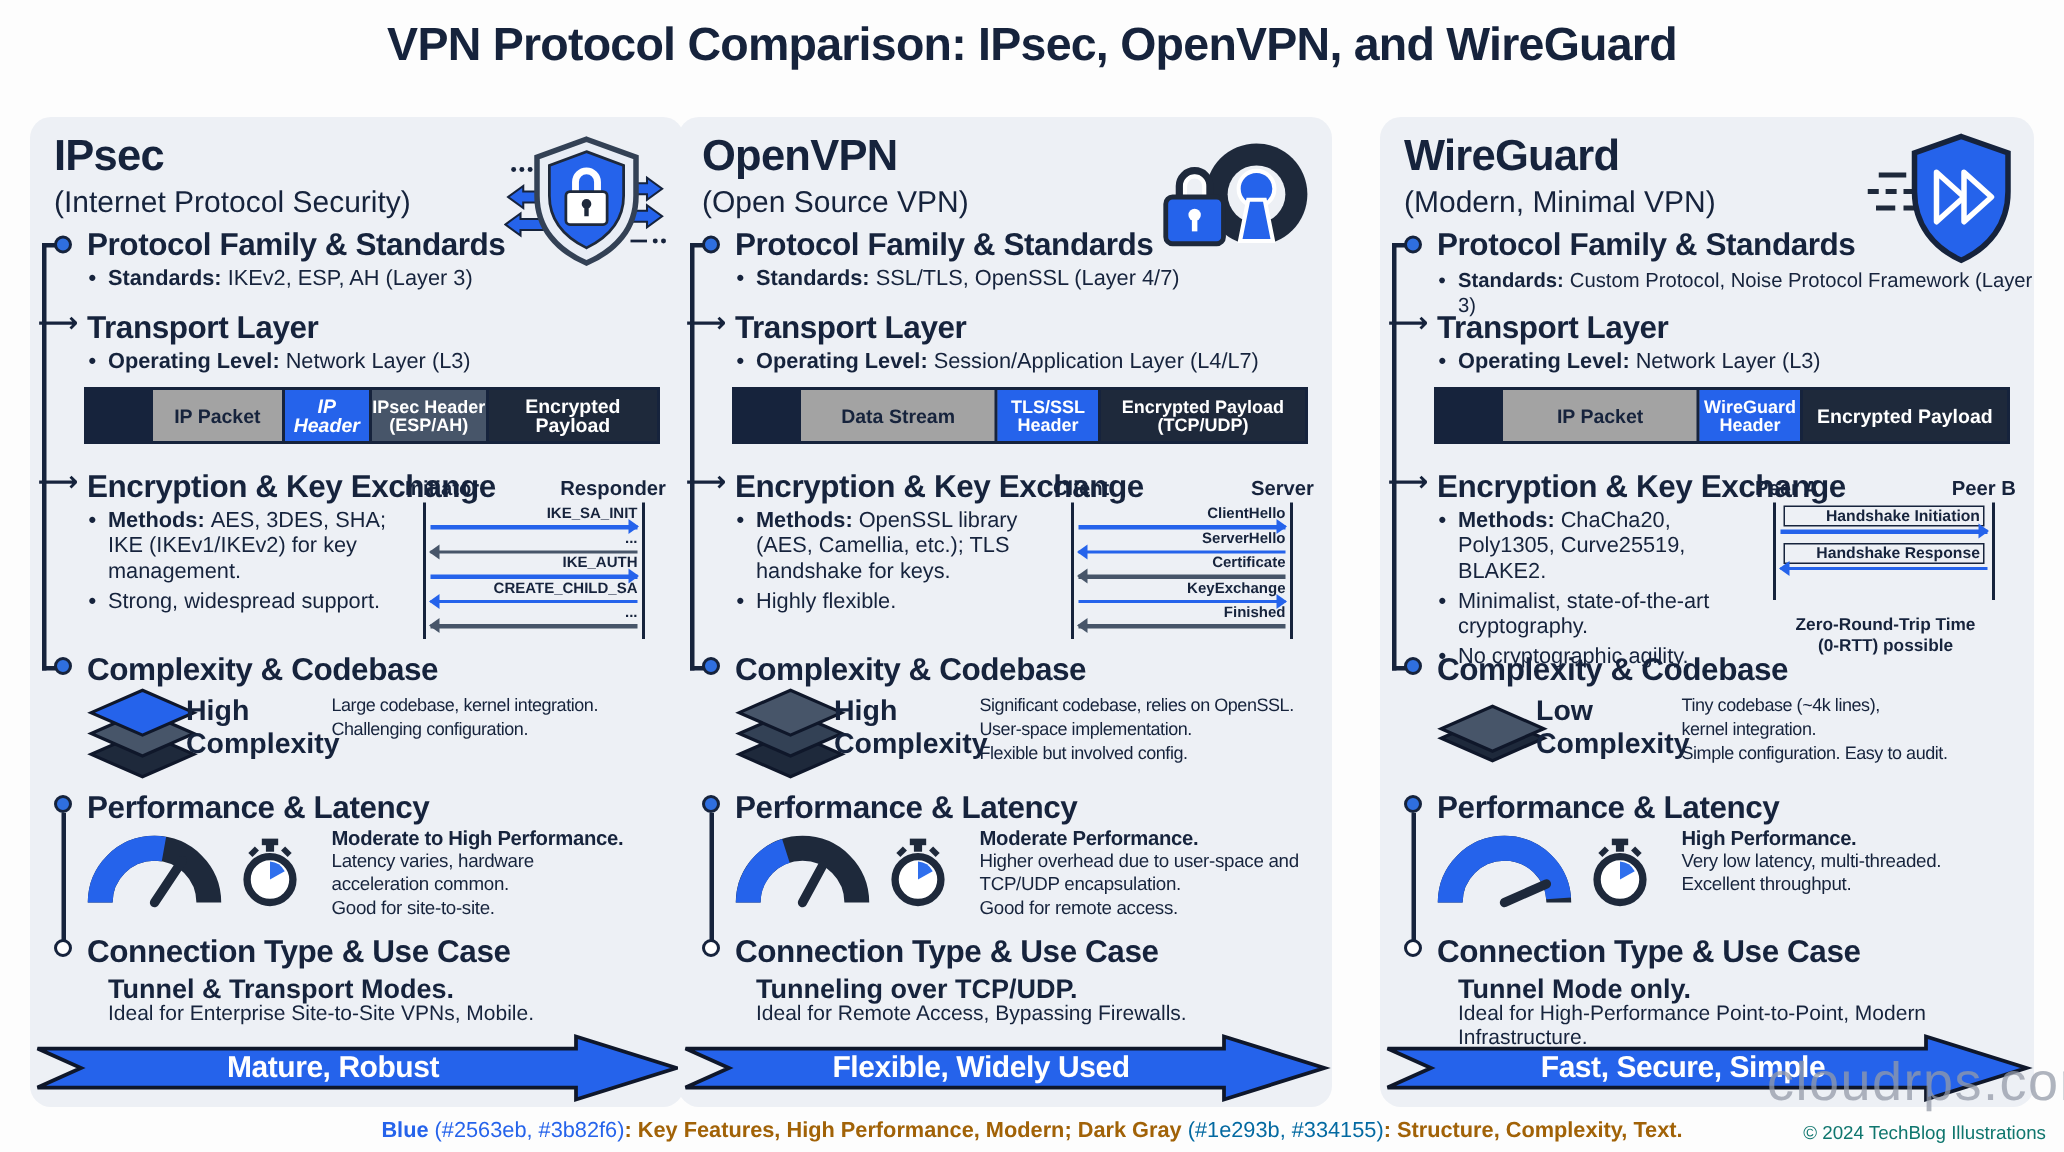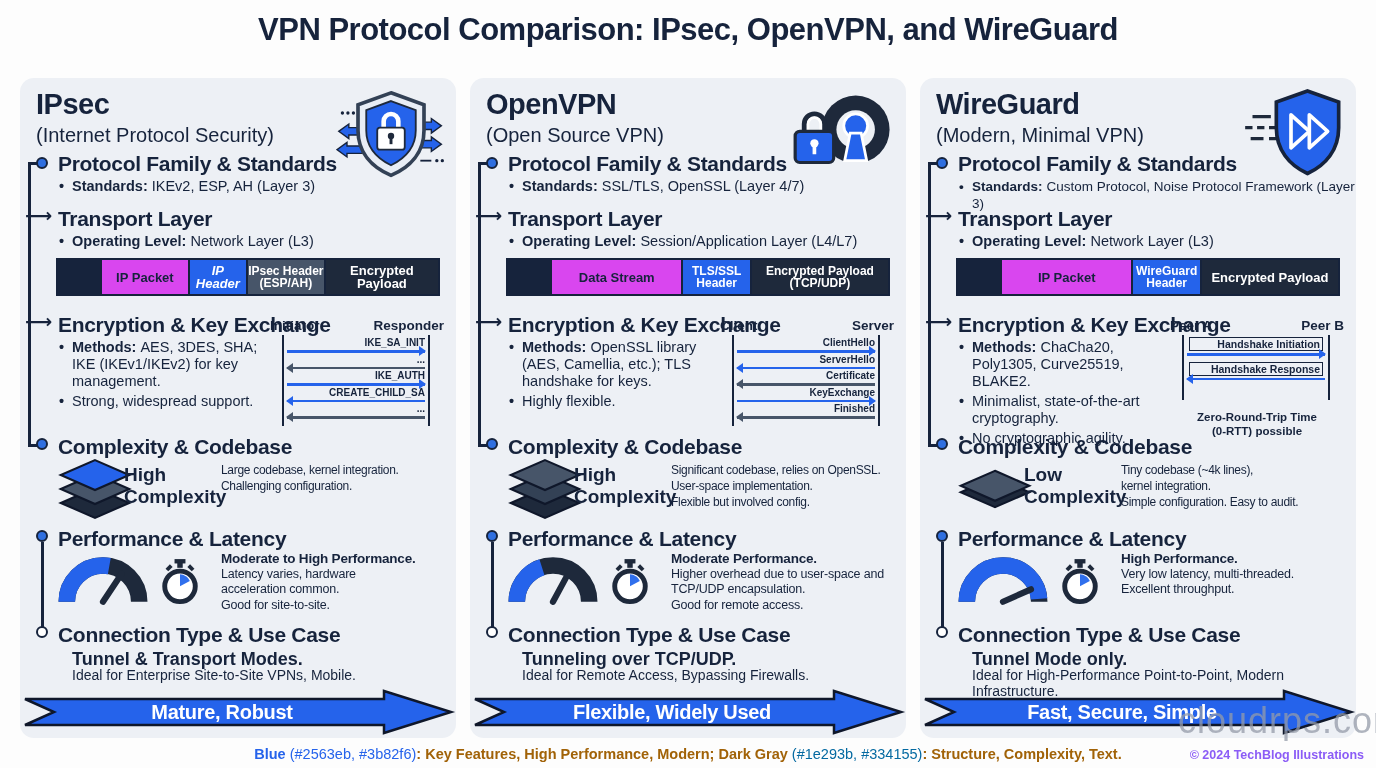--- a/index.html
+++ b/index.html
@@ -1,21 +1,21 @@
 <!DOCTYPE html>
 <html><head>
 <meta charset="utf-8">
 <style>
   html,body{margin:0;padding:0;}
   body{width:1376px;height:768px;position:relative;background:#fdfdfd;
        font-family:"Liberation Sans","DejaVu Sans",sans-serif;color:#16233c;overflow:hidden;}
   .page-title{position:absolute;top:12px;left:0;width:100%;text-align:center;
        font-size:31px;font-weight:bold;color:#16233c;letter-spacing:-0.5px;}
   .card{position:absolute;top:78px;width:436px;height:660px;background:#edf0f5;border-radius:14px;}
-  #col0{left:20px;} #col1{left:470px;} #col2{left:920px;}
+  #col0{left:20px;} #col1{left:452px;} #col2{left:920px;}
   .c-name{position:absolute;left:16px;top:10px;font-size:29px;font-weight:bold;letter-spacing:-0.5px;}
   .c-sub{position:absolute;left:16px;top:46px;font-size:20px;}
   .c-icon{position:absolute;right:10px;top:4px;width:110px;height:106px;}
   
   .rail{position:absolute;background:#16233c;}
   .marker{position:absolute;width:12px;height:12px;border-radius:50%;
           background:#2f6fe0;border:2.5px solid #16233c;box-sizing:border-box;}
   .marker.hollow{background:#ffffff;}
   .tree-arrow{position:absolute;font-size:19px;font-weight:bold;color:#16233c;line-height:20px;}
   
@@ -25,21 +25,21 @@
   .bullet b{margin-right:4px;}
   .blist{position:absolute;left:52px;width:205px;font-size:14.5px;line-height:17px;}
   .blist .bullet{position:relative;left:0;margin-bottom:3px;}
   
   .pkt{position:absolute;left:36px;top:180px;width:384px;height:38px;display:flex;
        border:2.5px solid #16233c;box-sizing:border-box;background:#16233c;}
   .seg{display:flex;align-items:center;justify-content:center;text-align:center;
        font-weight:bold;font-size:13px;line-height:13px;border-right:2px solid #16233c;}
   .seg:last-child{border-right:none;}
   .seg.small{font-size:12px;line-height:12.5px;}
-  .seg-white{background:#d946ef;color:#16233c;margin-left:44px;}
+  .seg-white{background:#a3a3a3;color:#16233c;margin-left:44px;}
   .seg-blue{background:#2563eb;color:#fff;}
   .seg-slate{background:#475569;color:#fff;}
   .seg-dark{background:#1e293b;color:#fff;}
   #col0 .w1{width:26%;} #col0 .w2{width:17%;font-style:italic;} #col0 .w3{width:23%;} #col0 .w4{width:34%;}
   .w39{width:39%;} .w20{width:20%;} .w41{width:41%;}
   
   .diag{position:absolute;left:250px;top:240px;width:174px;}
   .diag-hd{display:flex;justify-content:space-between;font-size:13.5px;font-weight:bold;margin-bottom:2px;}
   .lane{border-left:2px solid #16233c;border-right:2px solid #16233c;
         margin:0 14px 0 12px;padding:2px 3px 6px 3px;}
@@ -68,21 +68,21 @@
   .cn-text{position:absolute;left:52px;top:589px;font-size:14px;}
   
   .banner{position:absolute;left:2px;top:610px;width:432px;height:48px;}
   .banner svg{position:absolute;left:0;top:0;overflow:visible;}
   .banner-label{position:absolute;left:0;top:13px;width:400px;text-align:center;
        color:#fff;font-size:20px;font-weight:bold;letter-spacing:-0.3px;}
   
   .legend{position:absolute;top:746px;left:0;width:100%;text-align:center;font-size:14.5px;}
   .lg-blue-b{color:#2563eb;font-weight:bold;} .lg-blue{color:#2563eb;}
   .lg-dark-b{color:#a16207;font-weight:bold;} .lg-dark{color:#0369a1;}
-  .copyright{position:absolute;top:748px;right:12px;font-size:12.5px;color:#8b5cf6;font-weight:bold;}
+  .copyright{position:absolute;top:748px;right:12px;font-size:12.5px;color:#0f766e;}
   .watermark{position:absolute;left:1178px;top:700px;font-size:36px;color:rgba(148,155,168,0.75);
        letter-spacing:1px;z-index:10;}
 </style>
 </head>
 <body>
 
 <div class="page-title">VPN Protocol Comparison: IPsec, OpenVPN, and WireGuard</div>
 
 <div class="card" id="col0">
   <div class="c-name">IPsec</div>

